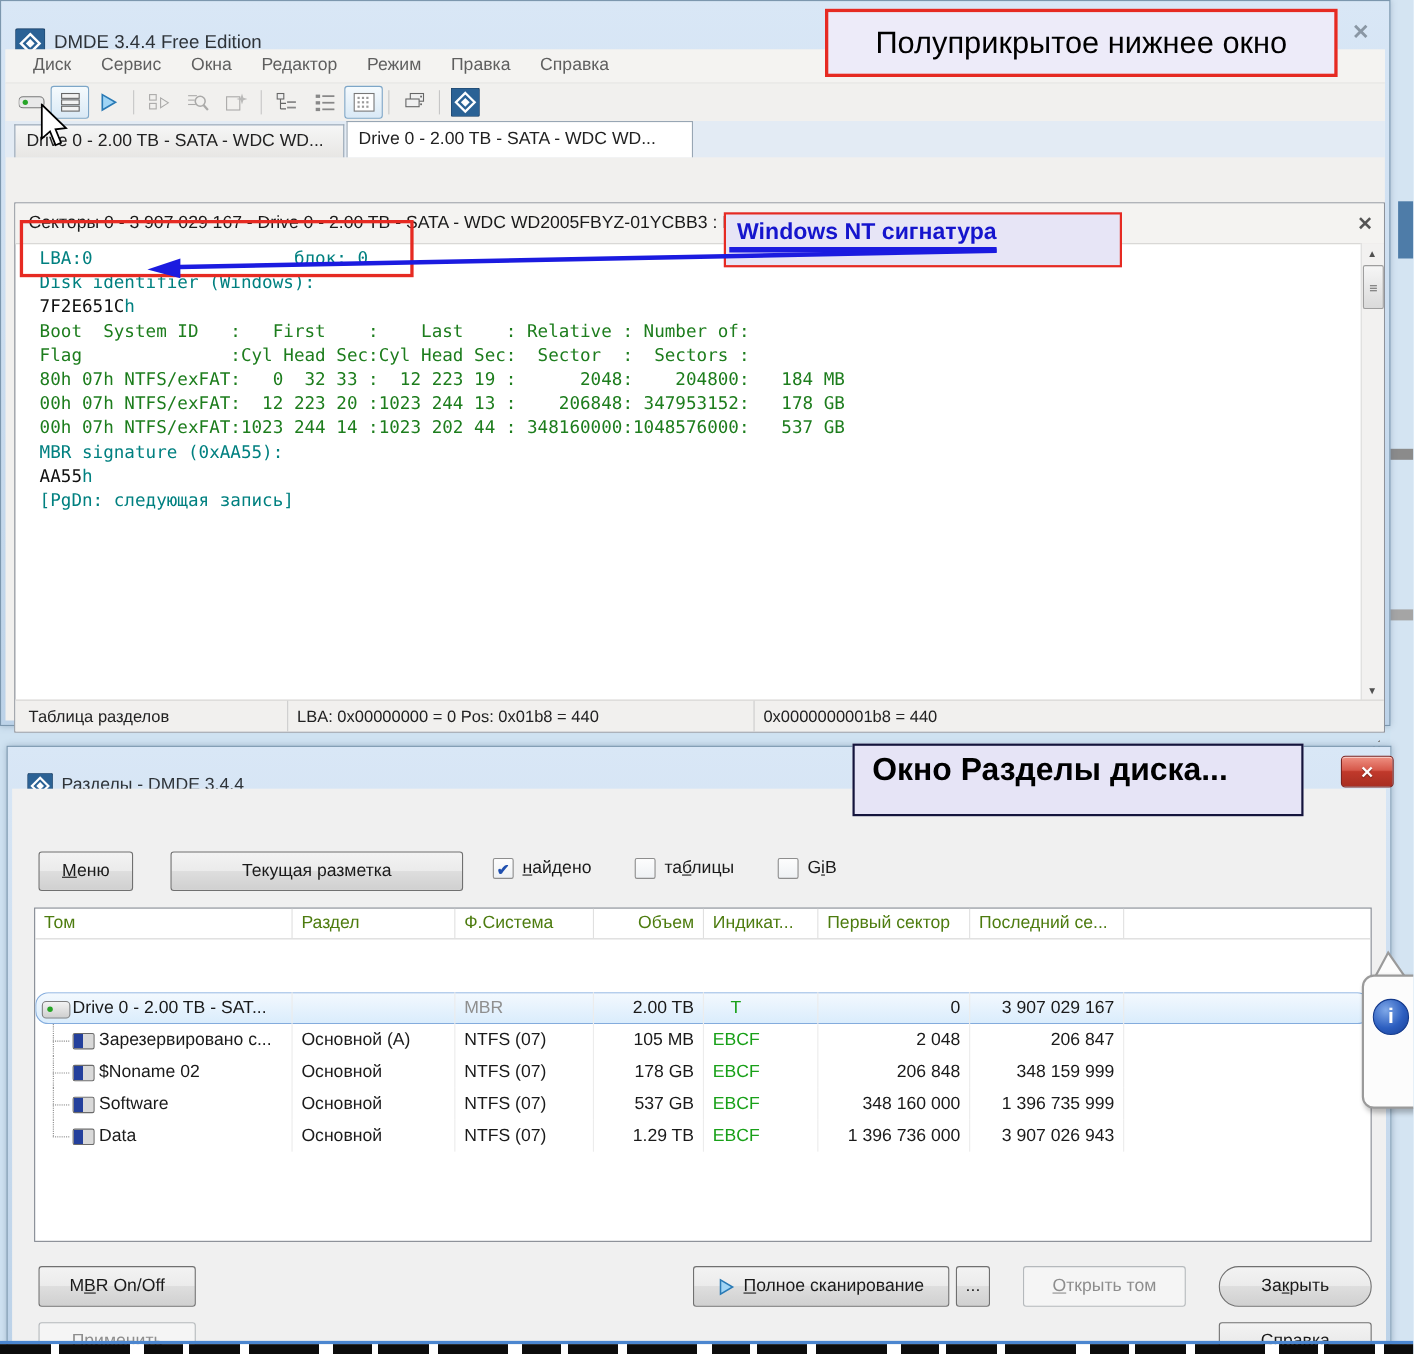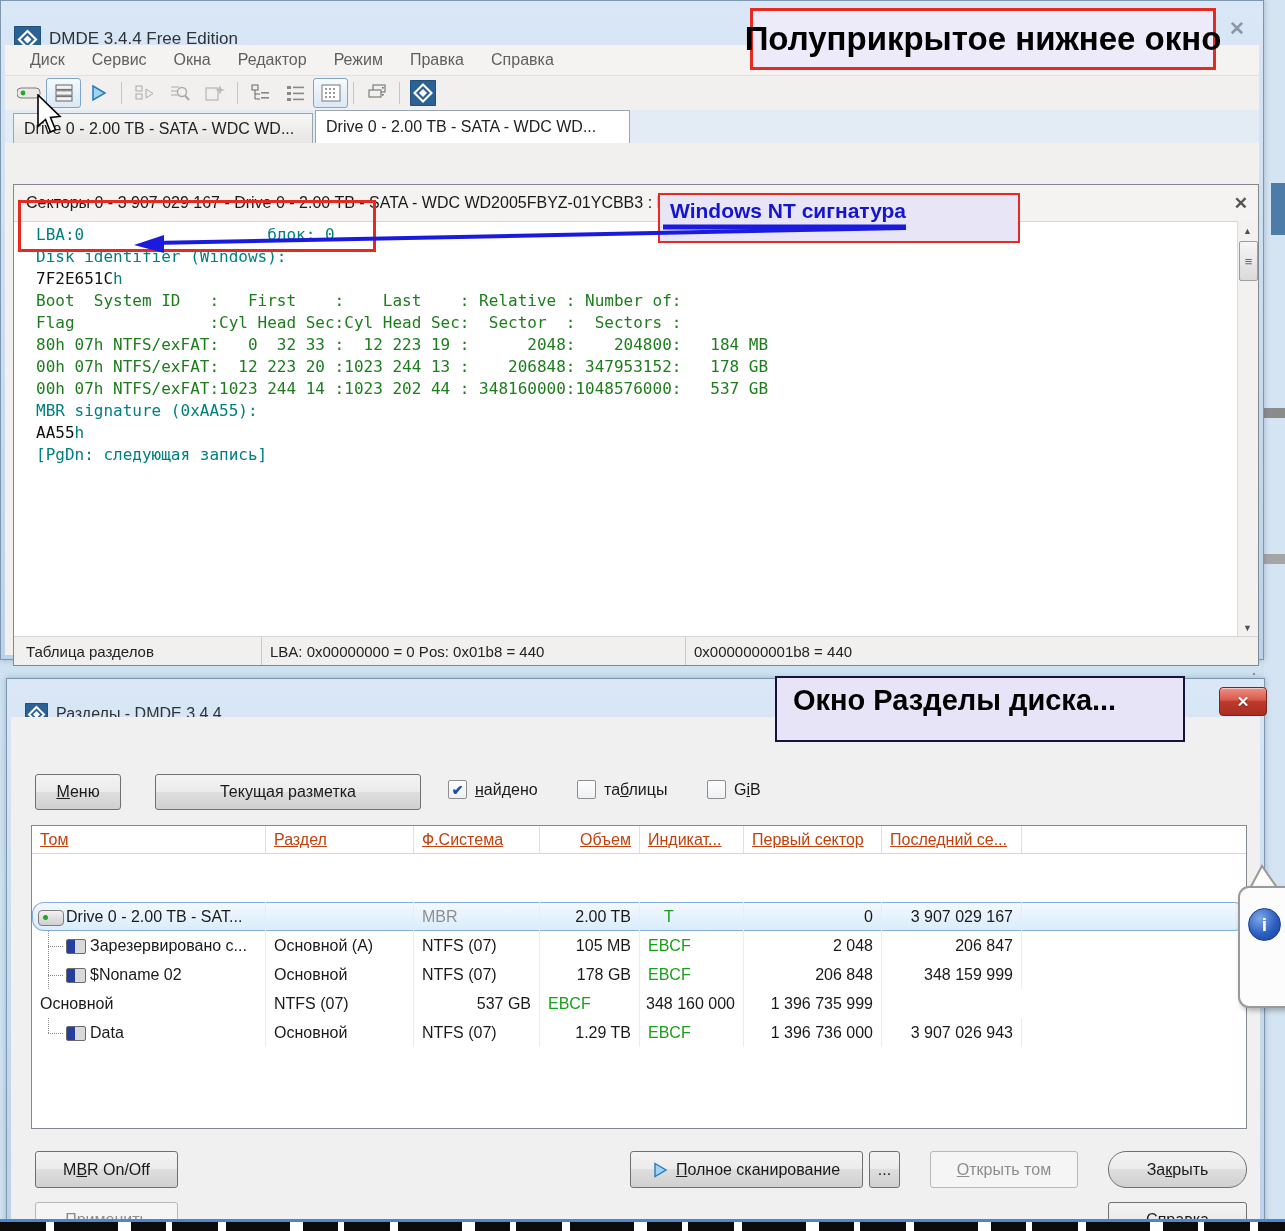--- a/index.html
+++ b/index.html
@@ -39,42 +39,42 @@
   .sbar .thumb{position:absolute;left:1px;top:20px;width:17px;height:38px;border:1px solid #9e9e9e;border-radius:2px;
     background:linear-gradient(#f6f6f6,#dadada);display:flex;align-items:center;justify-content:center;
     font-size:13px;color:#6a6a6a;}
   .spstatus{position:absolute;left:0;right:0;bottom:0;height:28px;background:#f1f0ee;border-top:1px solid #d6d5d3;
     display:flex;align-items:center;font-size:15px;color:#222;}
   .spstatus .seg{height:100%;display:flex;align-items:center;padding-left:12px;border-right:1px solid #cfcECC;
     border-right:1px solid #cccccc;box-sizing:border-box;}
   
   .note-top{position:absolute;left:750px;top:8px;width:466px;height:62px;background:#edebf9;
     border:3px solid #e62a22;box-sizing:border-box;display:flex;align-items:center;justify-content:center;}
-  .note-top span{font-size:33px;font-weight:bold;color:#000;white-space:nowrap;}
+  .note-top span{font-size:28px;font-weight:normal;color:#000;white-space:nowrap;}
   .ntbox{position:absolute;left:658px;top:193px;width:362px;height:50px;background:#e7e5f6;
     border:2px solid #e62a22;box-sizing:border-box;}
   .ntbox span{display:block;margin:4px 0 0 10px;font-size:21px;font-weight:bold;color:#1515cd;}
   .redbox2{position:absolute;left:18px;top:200px;width:358px;height:52px;border:3px solid #e62a22;box-sizing:border-box;}
   .note-parts{position:absolute;left:775px;top:676px;width:410px;height:66px;background:#e6e4f6;
     border:2px solid #14143c;box-sizing:border-box;}
   .note-parts span{display:block;margin:6px 0 0 16px;font-size:29px;font-weight:bold;color:#000;white-space:nowrap;}
   
   .ctlbtn{position:absolute;display:flex;align-items:center;justify-content:center;font-size:16px;color:#1a1a1a;
     background:linear-gradient(#f3f3f3 0%,#ebebeb 49%,#dedede 50%,#d0d0d0 100%);
     border:1px solid #707070;border-radius:3px;box-sizing:border-box;}
   .ctlbtn.disabled{background:#f5f5f5;border-color:#b5b9bc;color:#8d8d8d;}
   .ctlbtn .key,.cbx .key{text-decoration:underline;}
   .cbx{position:absolute;display:flex;align-items:center;font-size:16px;color:#1a1a1a;}
   .cbx .box{width:17px;height:17px;border:1px solid #8e8e8e;border-radius:2px;background:linear-gradient(#fdfdfd,#eef1f4);
     margin-right:8px;display:flex;align-items:center;justify-content:center;font-size:14px;font-weight:bold;color:#1f4faf;}
   .ptable{position:absolute;left:20px;top:108px;width:1216px;height:304px;background:#fff;
     border:1px solid #828790;box-sizing:border-box;overflow:hidden;}
   .trow{display:grid;grid-template-columns:234px 148px 126px 100px 104px 138px 140px 1fr;align-items:center;}
   .thead{height:27px;border-bottom:1px solid #d5d5d5;}
-  .thead .cell{font-size:16px;color:#c2410c;text-decoration:underline;}
+  .thead .cell{font-size:16px;color:#4d7c0f;}
   .prow{height:29px;}
   .cell{height:100%;display:flex;align-items:center;padding:0 8px;box-sizing:border-box;overflow:hidden;
     white-space:nowrap;border-right:1px solid #ececec;font-size:16px;color:#1a1a1a;position:relative;}
   .thead .cell{border-right:1px solid #e0e0e0;}
   .cell.r{justify-content:flex-end;}
   .cell.ind{color:#18a018;}
   .cell.gray{color:#8f8f8f;}
   .cell.nob{border-right:none;}
   .prow.sel{background:linear-gradient(#f4f9fe,#d9ecfc);box-shadow:inset 0 0 0 1px #84acdd;border-radius:12px;margin-top:48px;}
   .vline{position:absolute;left:16px;top:0;height:100%;border-left:1px dotted #8a8a8a;}
@@ -414,20 +414,26 @@
           <div class="cell">Основной</div>
           <div class="cell">NTFS (07)</div>
           <div class="cell r">178 GB</div>
           <div class="cell ind">EBCF</div>
           <div class="cell r">206 848</div>
           <div class="cell r">348 159 999</div>
           <div class="cell nob"></div>
         </div>
 
         <div class="trow prow">
+          <div class="cell" style="padding-left:58px;">
+              <span class="vline"></span>
+              <span class="hline"></span>
+              <span class="pico"></span>
+              <span>Software</span>
+            </div>
           <div class="cell">Основной</div>
           <div class="cell">NTFS (07)</div>
           <div class="cell r">537 GB</div>
           <div class="cell ind">EBCF</div>
           <div class="cell r">348 160 000</div>
           <div class="cell r">1 396 735 999</div>
           <div class="cell nob"></div>
         </div>
 
         <div class="trow prow">

